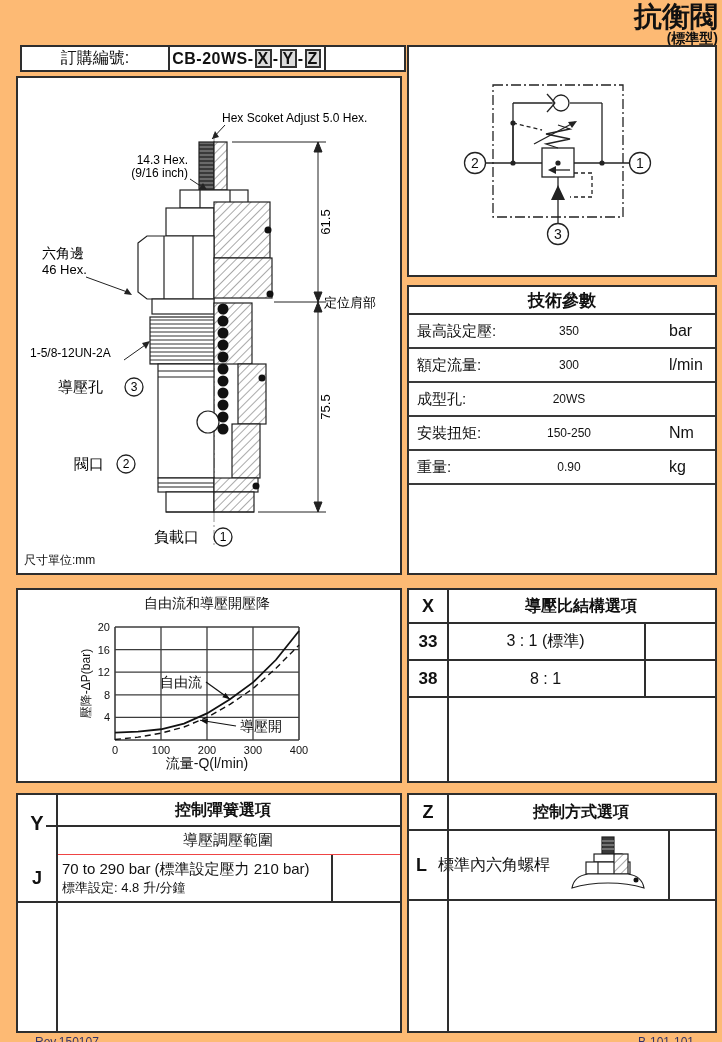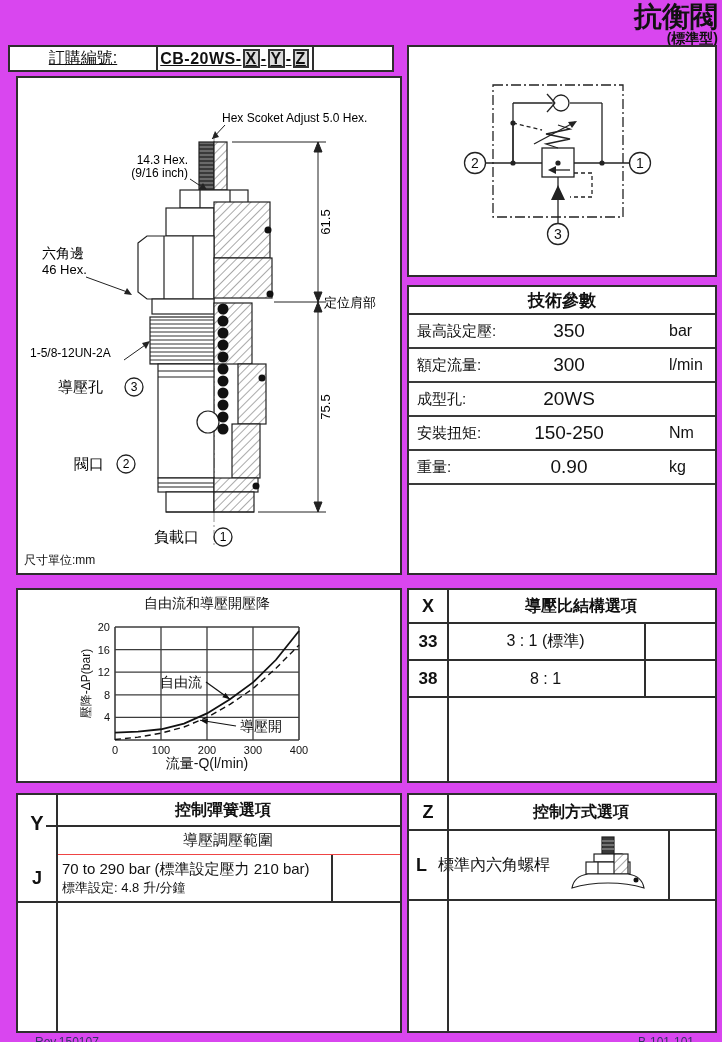--- a/index.html
+++ b/index.html
@@ -1,41 +1,41 @@
 <!DOCTYPE html>
 <html><head>
 <meta charset="utf-8">
 <style>
   html,body{margin:0;padding:0;background:#fff;}
-  .page{position:relative;width:722px;height:1042px;background:#d946ef;overflow:hidden;
+  .page{position:relative;width:722px;height:1042px;background:#fdba74;overflow:hidden;
         font-family:"Liberation Sans",sans-serif;color:#111;}
   .box{position:absolute;border:2px solid #2e2e2e;box-sizing:border-box;background:#fff;}
   
   .doc-title{position:absolute;top:2px;right:4px;text-align:right;line-height:1.05;}
   .doc-title .t1{font-size:28px;font-weight:bold;}
   .doc-title .t2{font-size:14px;font-weight:bold;}
   
-  .box-a{left:8px;top:45px;width:386px;height:27px;display:flex;text-decoration:underline;}
+  .box-a{left:20px;top:45px;width:386px;height:27px;display:flex;}
   .box-a .cell{box-sizing:border-box;display:flex;align-items:center;justify-content:center;}
   .box-a .c1{width:148px;border-right:2px solid #2e2e2e;font-size:16px;}
   .box-a .c2{width:156px;border-right:2px solid #2e2e2e;font-weight:bold;font-size:16px;letter-spacing:.5px;}
   .box-a .c3{flex:1;}
   .opt{display:inline-block;border:2px solid #333;background:#dcdcdc;padding:0 1px;line-height:15px;margin:0 1px;}
   
   .box-b{left:16px;top:76px;width:386px;height:499px;}
   .unit-note{position:absolute;left:6px;bottom:4px;font-size:12px;}
   
   .box-c{left:407px;top:45px;width:310px;height:232px;}
   
   .box-d{left:407px;top:285px;width:310px;height:290px;}
   .spec-header{height:26px;border-bottom:2px solid #333;display:flex;align-items:center;justify-content:center;
                font-weight:bold;font-size:17px;}
   .spec-row{height:32px;border-bottom:2px solid #3a3a3a;display:grid;grid-template-columns:110px 100px 1fr;align-items:center;}
   .spec-row .lbl{padding-left:8px;font-size:15px;}
-  .spec-row .val{text-align:center;font-size:19px;}
+  .spec-row .val{text-align:center;font-size:12px;}
   .spec-row .unit{padding-left:50px;font-size:16px;}
   
   .box-e{left:16px;top:588px;width:386px;height:195px;}
   .tick{font-size:11px;fill:#111;}
   .ctitle{font-size:14px;fill:#111;}
   .clabel{font-size:14px;fill:#111;}
   .clabel2{font-size:12px;fill:#111;}
   .cserieslabel{font-size:14px;fill:#111;}
   
   .vline{position:absolute;left:38px;top:0;bottom:0;width:2px;background:#2e2e2e;}

